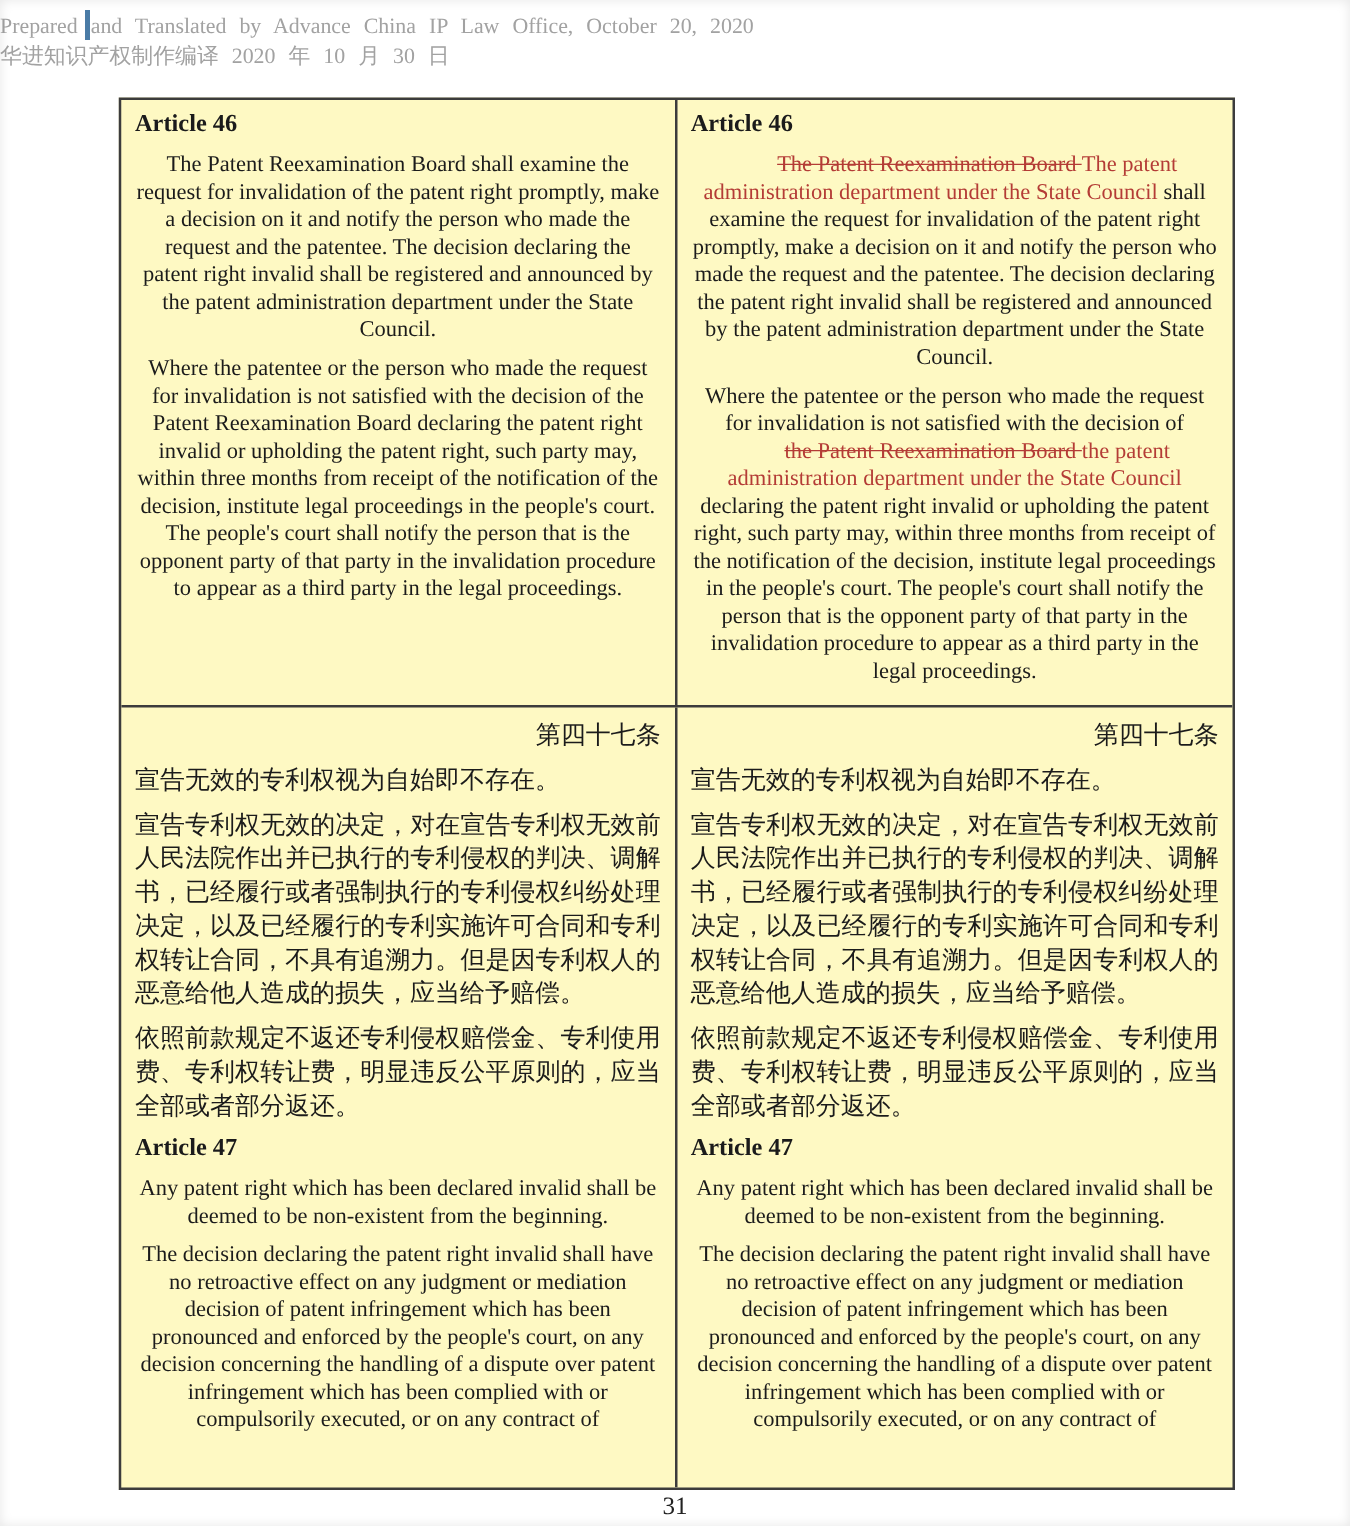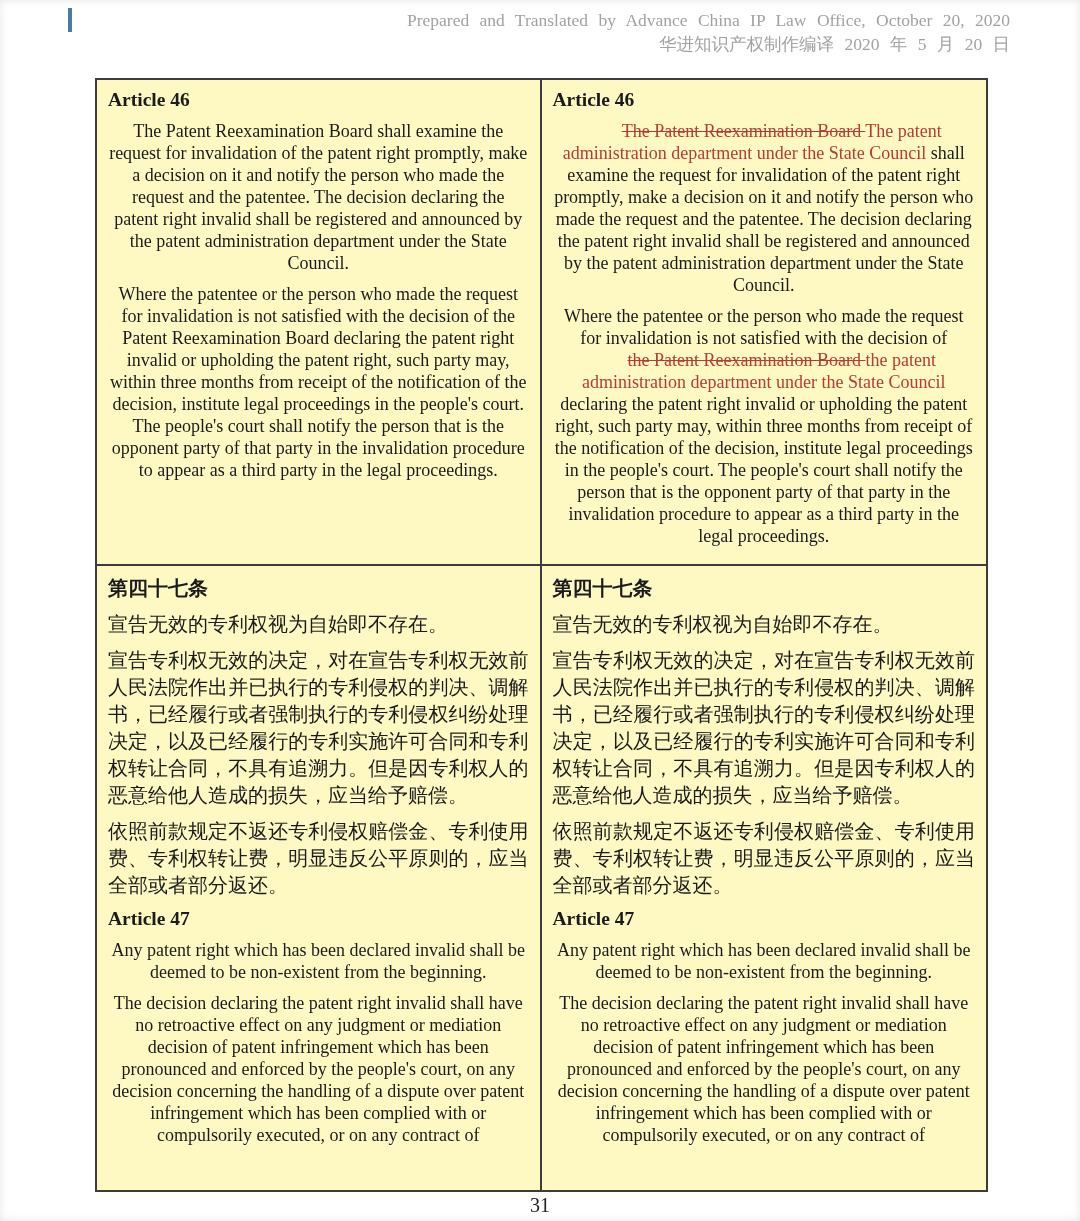--- a/index.html
+++ b/index.html
@@ -28,21 +28,20 @@
     top: 8px;
     width: 4px;
     height: 24px;
     background: var(--accent-blue, #4a7ba6);
   }
   .doc-header {
     position: absolute;
     top: 8px;
     left: 0;
     right: 70px;
-    text-align: right;
     color: #a2a2a2;
     font-size: 17.5px;
     line-height: 24px;
     word-spacing: 6px;
   }
   .doc-header .hdr-line { white-space: nowrap; }
   .doc-table {
     position: absolute;
     left: 95px;
     top: 78px;
@@ -60,21 +59,21 @@
   .tcell {
     width: 50%;
     box-sizing: border-box;
     padding: 0 11px 8px 11px;
     overflow: hidden;
   }
   .tcell.cell-left { border-right: 2px solid #3c3c3c; }
   .para { margin: 9px 0; }
   .heading-en { font-weight: bold; font-size: 19.5px; line-height: 22px; }
   .body-en    { font-size: 18px; line-height: 22px; text-align: center; }
-  .heading-cn { font-weight: bold; font-size: 20px; line-height: 27px; }
+  .heading-cn { font-weight: normal; font-size: 20px; line-height: 27px; text-align: right; }
   .body-cn    { font-size: 20px; line-height: 27px; text-align: justify; }
   .run-del {
     color: var(--edit-red, #b43c36);
     text-decoration: line-through;
     margin-left: 36px;
   }
   .run-ins {
     color: var(--edit-red, #b43c36);
   }
   .footer-page-number {
@@ -89,21 +88,21 @@
 </style>
 </head>
 <body style="--edit-red: #b43c36; --accent-blue: #4a7ba6;">
 
 <div class="page-edge"></div>
 
 <div class="blue-bar"></div>
 
 <div class="doc-header">
   <div class="hdr-line">Prepared and Translated by Advance China IP Law Office, October 20, 2020</div>
-  <div class="hdr-line">华进知识产权制作编译 2020 年 5 月 20 日</div>
+  <div class="hdr-line">华进知识产权制作编译 2020 年 10 月 30 日</div>
 </div>
 
 <div class="doc-table">
   <div class="trow">
     <div class="tcell cell-left">
         <div class="para heading-en"><span class="run-normal">Article 46</span></div>
         <div class="para body-en"><span class="run-normal">The Patent Reexamination Board shall examine the request for invalidation of the patent right promptly, make a decision on it and notify the person who made the request and the patentee. The decision declaring the patent right invalid shall be registered and announced by the patent administration department under the State Council.</span></div>
         <div class="para body-en"><span class="run-normal">Where the patentee or the person who made the request for invalidation is not satisfied with the decision of the Patent Reexamination Board declaring the patent right invalid or upholding the patent right, such party may, within three months from receipt of the notification of the decision, institute legal proceedings in the people's court. The people's court shall notify the person that is the opponent party of that party in the invalidation procedure to appear as a third party in the legal proceedings.</span></div>
       </div>
     <div class="tcell cell-right">

